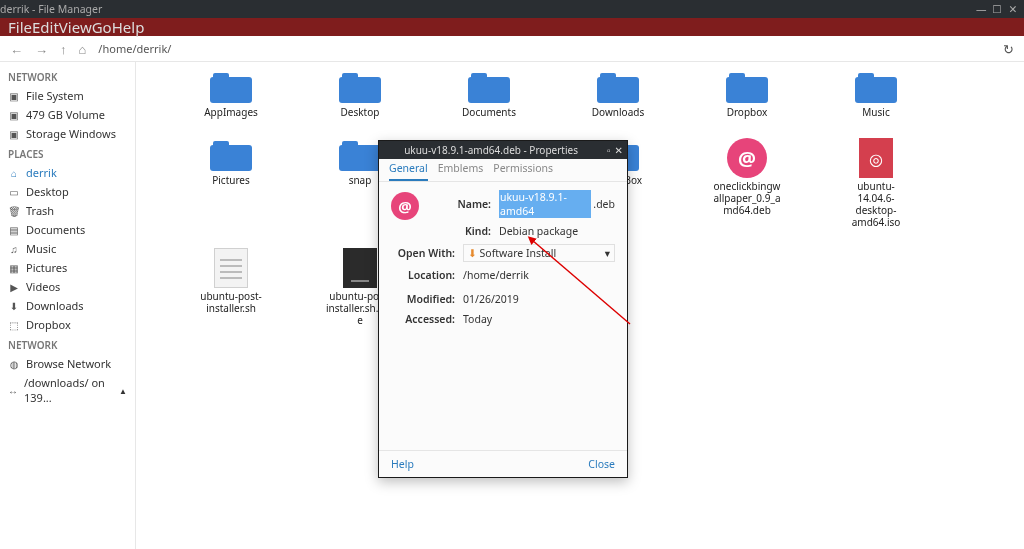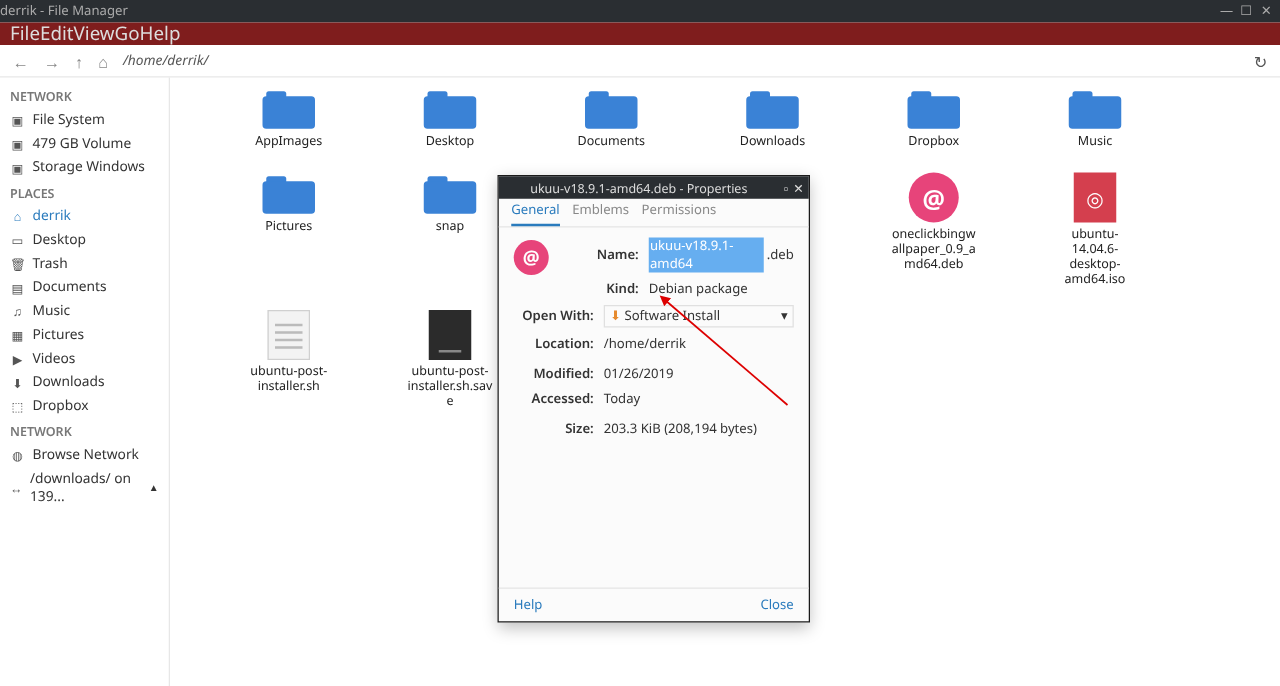--- a/index.html
+++ b/index.html
@@ -7,21 +7,21 @@
   
   .titlebar { height:18px; background:#2a2e32; color:#aaa; display:flex; align-items:center; font-size:10.5px;}
   .titlebar .title-center { flex:1; text-align:left;}
   .titlebar .win-btns { display:flex; gap:6px; padding-right:6px;}
   .titlebar .win-btns span { width:10px; text-align:center; color:#aaa;}
   .menubar { height:18px; background:#7f1d1d; color:#ddd; display:flex; align-items:center; padding:0 8px; font-size:15px;}
   .menubar span{color:#ddd;}
   
   .toolbar { height:26px; border-bottom:1px solid #e7e7e7; display:flex; align-items:center; gap:12px; padding:0 10px;}
   .toolbar .navicon { color:#888; font-size:13px; }
-  .toolbar .path { color:#555; font-size:11px;font-style:italic;}
+  .toolbar .path { color:#555; font-size:11px;}
   .toolbar .spacer{flex:1;}
   .toolbar .reload{color:#555; font-size:13px;}
   
   .main { display:flex; height:calc(549px - 18px - 18px - 26px); }
   .sidebar { width:136px; border-right:1px solid #e7e7e7; padding:4px 0; }
   .side-head { color:#777; font-size:10px; padding:4px 8px 2px; font-weight:600;}
   .side-item { display:flex; align-items:center; gap:6px; padding:2px 8px; color:#333;}
   .side-item.active{color:#2a7bbd;}
   .side-item .sicon{width:12px; text-align:center; font-size:10px; color:#555;}
   .side-item.active .sicon{color:#2a7bbd;}
@@ -36,21 +36,21 @@
   .doc-icon{width:34px; height:40px; background:#f3f3f3; border:1px solid #d0d0d0; position:relative;}
   .doc-icon::before,.doc-icon::after{content:"";position:absolute;left:5px;right:5px;height:2px;background:#bbb;}
   .doc-icon::before{top:10px;}
   .doc-icon::after{top:16px; box-shadow:0 6px 0 #bbb, 0 12px 0 #bbb;}
   .dark-doc{width:34px;height:40px;background:#2b2b2b;position:relative;}
   .dark-doc::after{content:"";position:absolute;bottom:6px;left:8px;right:8px;height:2px;background:#888;}
   .swirl{width:40px;height:40px;border-radius:50%;background:#e7447a;display:flex;align-items:center;justify-content:center;color:#fff;font-size:20px;font-weight:bold;}
   .iso-icon{width:34px;height:40px;background:#d43f4e;position:relative;}
   .iso-icon::after{content:"◎";position:absolute;top:10px;left:0;right:0;text-align:center;color:#fff;font-size:16px;}
   
-  .dialog{position:absolute; left:398px; top:140px; width:250px; background:#fbfbfb; border:1px solid #1a1a1a; box-shadow:0 4px 12px rgba(0,0,0,.25);}
+  .dialog{position:absolute; left:378px; top:140px; width:250px; background:#fbfbfb; border:1px solid #1a1a1a; box-shadow:0 4px 12px rgba(0,0,0,.25);}
   .dlg-titlebar{background:#2a2e32;color:#ddd;height:18px;display:flex;align-items:center;font-size:10px;}
   .dlg-titlebar .dt-title{flex:1;text-align:center;}
   .dlg-titlebar .dt-btns{display:flex;gap:4px;padding:0 4px;}
   .dlg-tabs{display:flex;gap:10px;padding:0 10px 0;border-bottom:1px solid #e5e5e5;font-size:10.5px;}
   .dlg-tabs .tab{padding:2px 0 4px;color:#888;}
   .dlg-tabs .tab.active{color:#2a7bbd;border-bottom:2px solid #2a7bbd;}
   .dlg-body{padding:8px 12px 4px;}
   .dlg-row{display:flex;align-items:center;gap:8px;margin-bottom:6px;font-size:10.5px;}
   .dlg-row .k{width:64px;text-align:right;color:#333;font-weight:600;}
   .dlg-row .v{flex:1;color:#333;}
@@ -270,24 +270,20 @@
     <div style="height:4px"></div>
     <div class="dlg-row">
       <div class="k">Modified:</div>
       <div class="v">01/26/2019</div>
     </div>
     <div class="dlg-row">
       <div class="k">Accessed:</div>
       <div class="v">Today</div>
     </div>
     <div style="height:4px"></div>
-    <div class="dlg-row">
-      <div class="k">Size:</div>
-      <div class="v">203.3 KiB (208,194 bytes)</div>
-    </div>
     <div style="height:110px"></div>
   </div>
   <div class="dlg-foot">
     <span>Help</span>
     <span>Close</span>
   </div>
 </div>
 
 <svg class="arrow" width="140" height="110">
   <defs>

